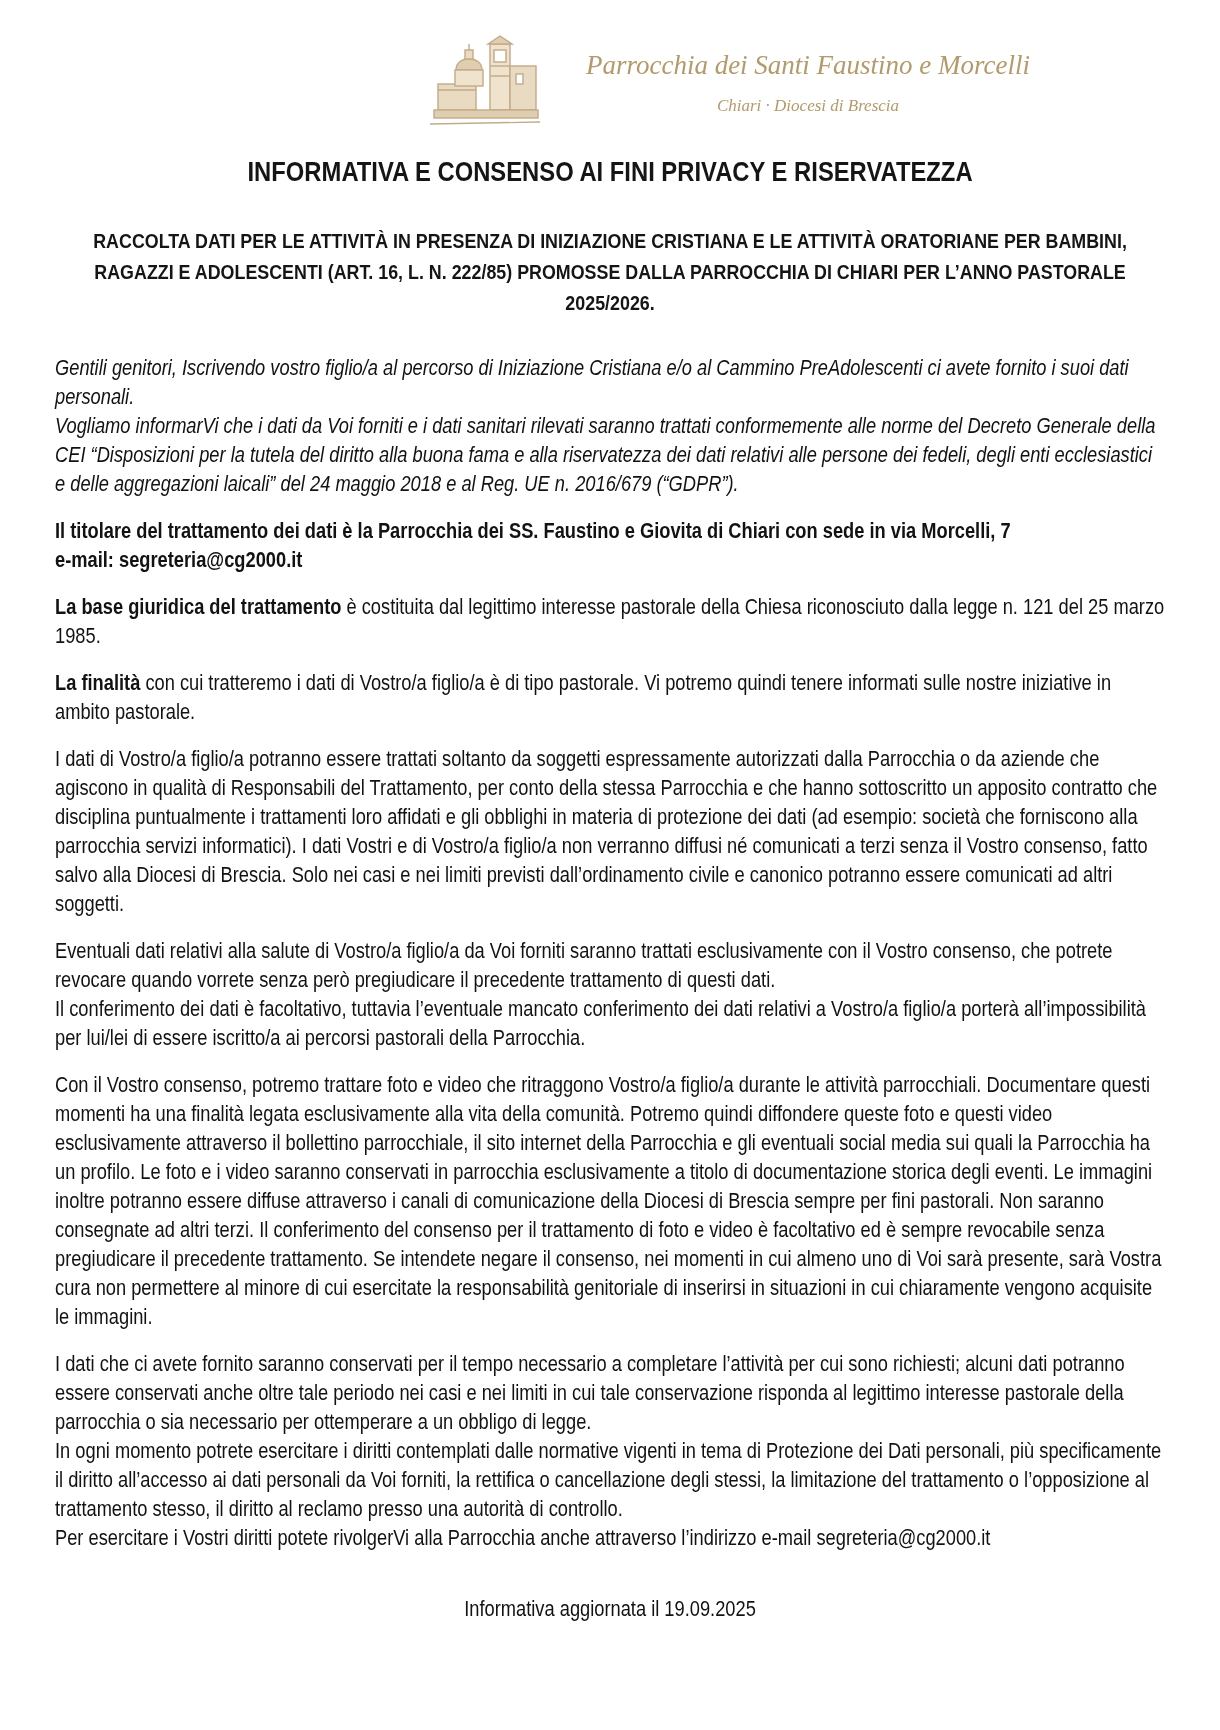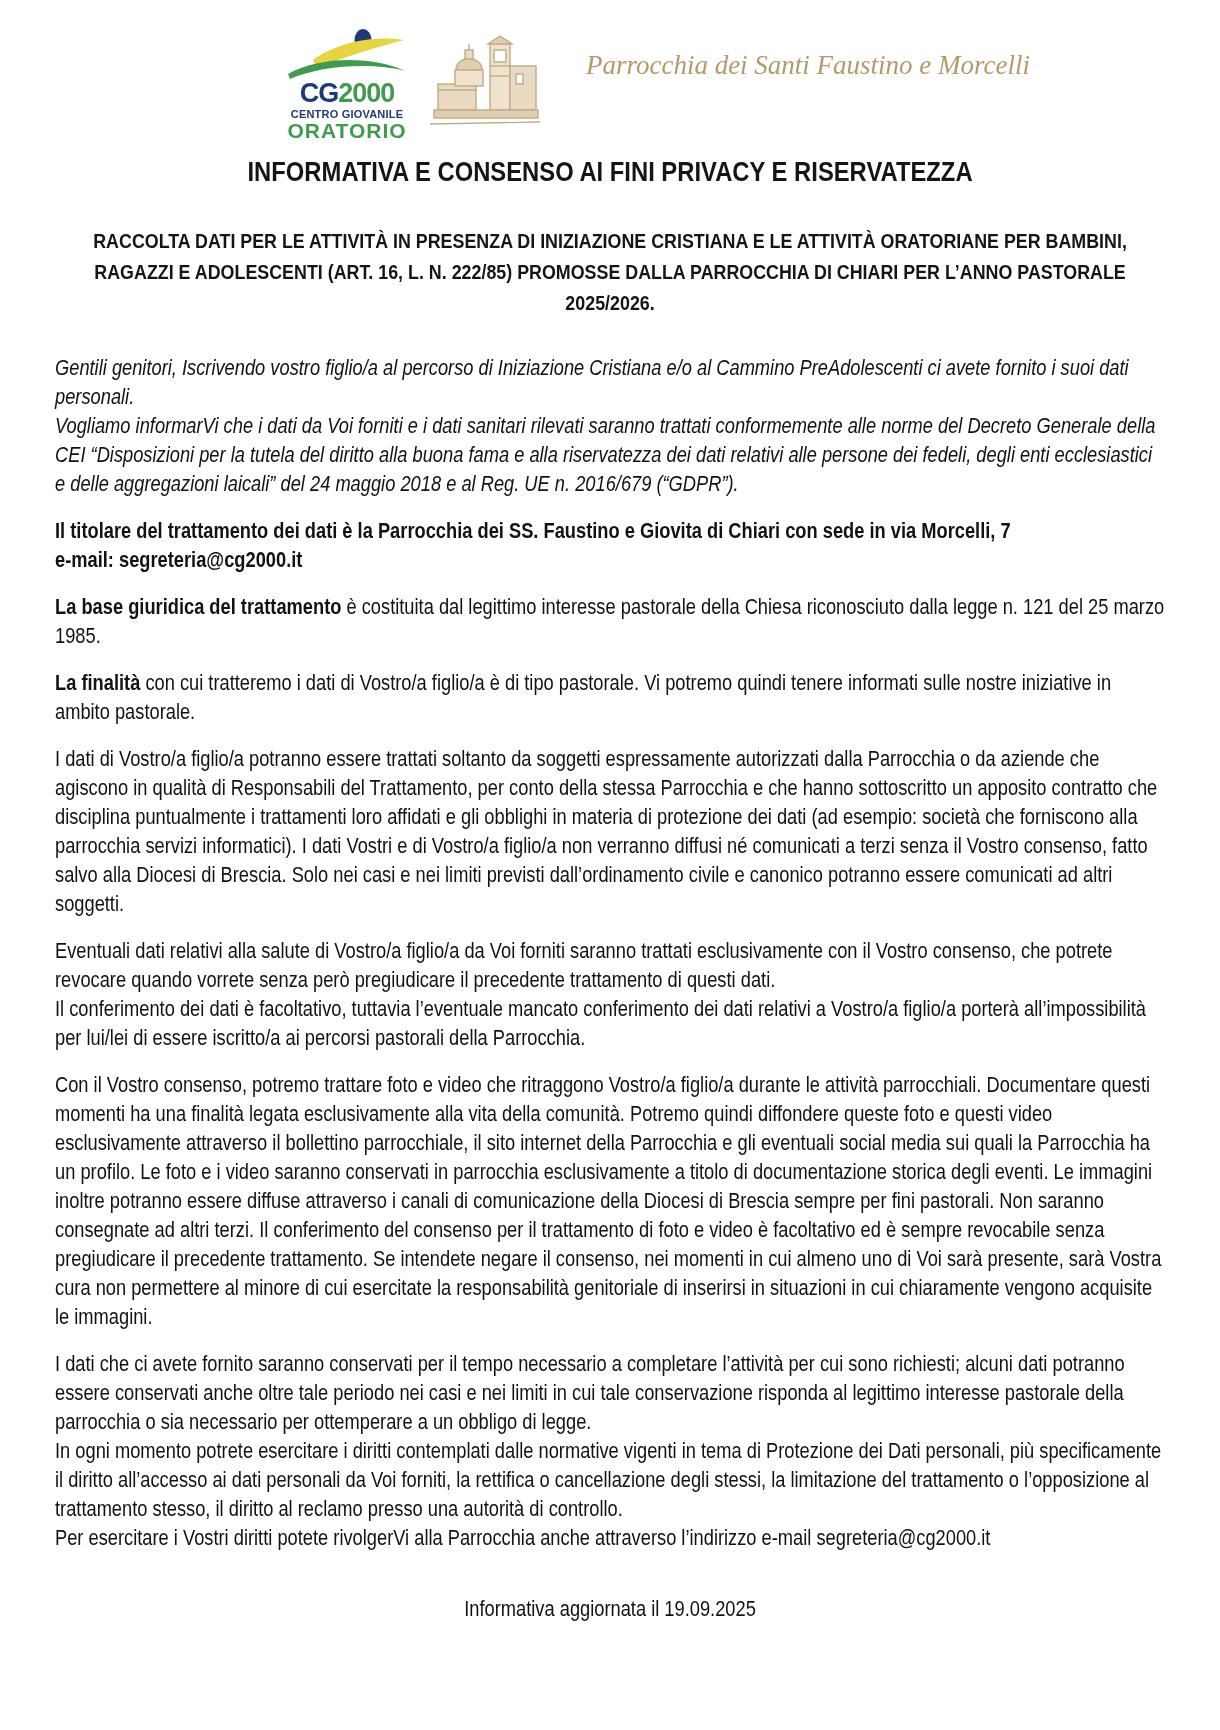--- a/index.html
+++ b/index.html
@@ -52,30 +52,20 @@
     text-align:center;font-size:21.5px;line-height:29px;margin-top:42px;color:#121212;
   }
 </style>
 </head>
 <body>
 
 <div class="page">
 
   <div class="header">
 
-    <div class="cg-logo">
-      <svg class="cg-figure" width="128" height="54" viewBox="0 0 128 54" aria-hidden="true">
-        <ellipse cx="80" cy="14" rx="8.5" ry="11" fill="#1e3a7a"></ellipse>
-        <path d="M30,34 C52,18 88,9 121,14 C95,21 60,31 34,42 Z" fill="#e8d440"></path>
-        <path d="M5,48 C38,30 88,30 123,45 C91,37 42,38 7,53 Z" fill="#3f9b4f"></path>
-      </svg>
-      <div class="cg-line1"><span class="cg">CG</span><span class="y2000">2000</span></div>
-      <div class="cg-line2">CENTRO GIOVANILE</div>
-      <div class="cg-line3">ORATORIO</div>
-    </div>
 
     <svg class="church" width="118" height="100" viewBox="0 0 118 100" aria-hidden="true">
       <g stroke="#bda27c" stroke-width="1.4" opacity="0.9">
         <rect x="10" y="50" width="38" height="26" fill="#e6d8bc"></rect>
         <line x1="10" y1="56" x2="48" y2="56"></line>
         <path d="M28,36 C28,21 54,21 54,36 Z" fill="#dcc9a8"></path>
         <rect x="27" y="36" width="28" height="16" fill="#eee1c9"></rect>
         <rect x="37" y="16" width="8" height="9" fill="#e6d8bc"></rect>
         <line x1="41" y1="10" x2="41" y2="16"></line>
         <rect x="62" y="10" width="20" height="66" fill="#eee1c9"></rect>
@@ -85,20 +75,21 @@
         <line x1="62" y1="42" x2="82" y2="42"></line>
         <rect x="82" y="32" width="26" height="44" fill="#e6d8bc"></rect>
         <rect x="88" y="40" width="7" height="10" fill="#ffffff"></rect>
         <rect x="6" y="76" width="104" height="8" fill="#dcc9a8"></rect>
         <line x1="2" y1="90" x2="112" y2="88"></line>
       </g>
     </svg>
 
     <div class="parish">
       <div class="parish-name">Parrocchia dei Santi Faustino e Morcelli</div>
+      <div class="parish-sub">Chiari · Diocesi di Brescia</div>
     </div>
   </div>
 
   <div class="condensed">
 
     <h1 class="doc-title">INFORMATIVA E CONSENSO AI FINI PRIVACY E RISERVATEZZA</h1>
 
     <h2 class="doc-subtitle">RACCOLTA DATI PER LE ATTIVITÀ IN PRESENZA DI INIZIAZIONE CRISTIANA E LE ATTIVITÀ ORATORIANE PER BAMBINI, RAGAZZI E ADOLESCENTI (ART. 16, L. N. 222/85) PROMOSSE DALLA PARROCCHIA DI CHIARI PER L’ANNO PASTORALE 2025/2026.</h2>
 
     <div class="body-text">

